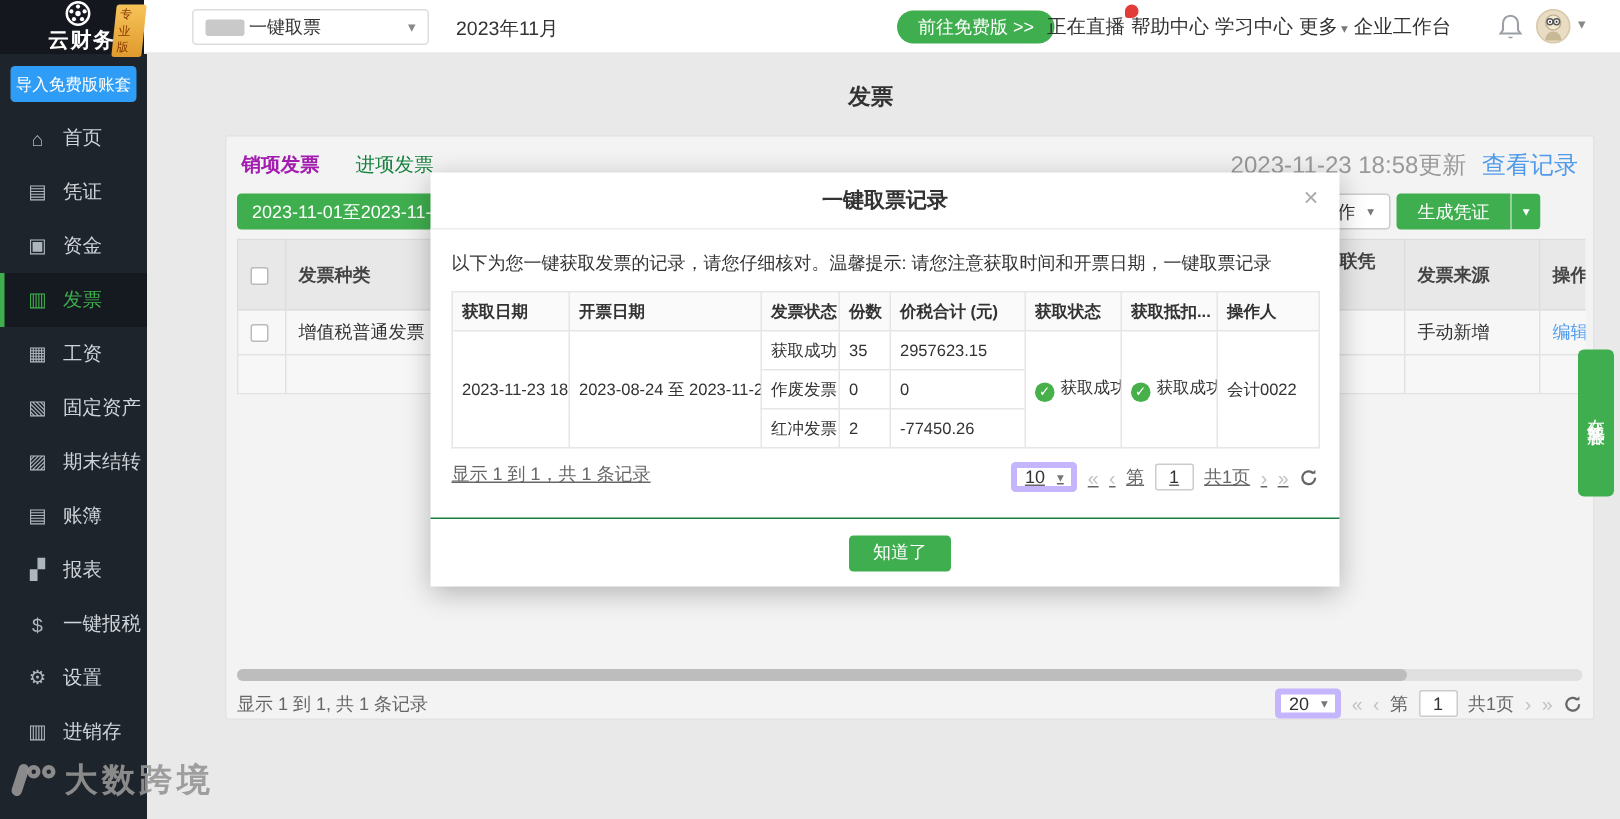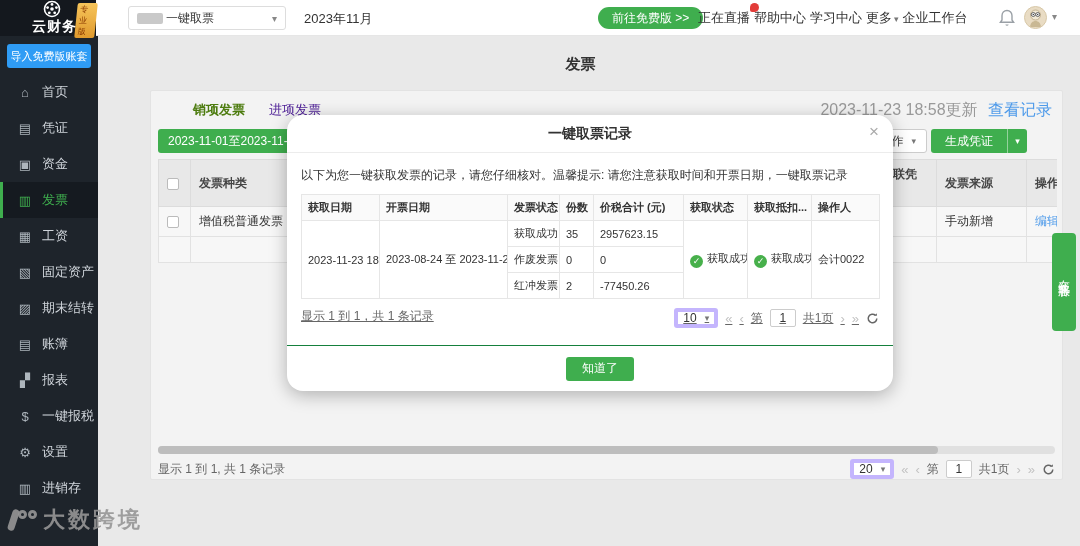--- a/index.html
+++ b/index.html
@@ -30,22 +30,22 @@
   .import-btn { margin:8px 7px 6px 7px; height:24px; background:#2f9cf5; color:#fff; font-size:11px; border:none; border-radius:3px; width:84px; display:flex; align-items:center; justify-content:center; cursor:pointer; }
   .side-item { height:36px; display:flex; align-items:center; padding-left:14px; color:#cfd4da; font-size:13px; border-left:3px solid transparent; cursor:pointer; }
   .side-item .s-ico { width:16px; font-size:13px; margin-right:9px; color:#aeb6bd; text-align:center; }
   .side-item.active { background:#151a20; color:#3fae4e; border-left-color:#3fae4e; }
   .side-item.active .s-ico { color:#3fae4e; }
 
   
   .page-title { position:absolute; left:98px; top:55px; width:965px; text-align:center; font-size:15px; font-weight:bold; color:#333; }
   .panel { position:absolute; left:150px; top:90px; width:913px; height:390px; background:#f3f3f3; border:1px solid #e3e3e3; border-radius:2px; z-index:1; }
   .tabs-row { position:absolute; left:10px; top:8px; right:10px; height:22px; display:flex; align-items:center; font-size:13px; }
-  .tab { margin-right:24px; color:#4c1d95; cursor:pointer; }
-  .tab.active { color:#4d7c0f; font-weight:bold;margin-left:32px; }
+  .tab { margin-right:24px; color:#15803d; cursor:pointer; }
+  .tab.active { color:#a21caf; font-weight:bold; }
   .update-area { margin-left:auto; font-size:16px; color:#999; }
   .update-area a { color:#4f9bea; text-decoration:none; margin-left:6px; }
   .btn-row { position:absolute; left:7px; top:38px; right:7px; height:26px; }
   .date-btn { position:absolute; left:0; top:0; height:24px; background:#3fae4e; color:#fff; border:none; border-radius:3px; font-size:12px; padding:0 10px; display:flex; align-items:center; gap:6px; cursor:pointer; }
   .batch-btn { position:absolute; right:128px; top:0; height:24px; background:#fff; border:1px solid #ccc; border-radius:3px; color:#333; font-size:12px; padding:0 10px; display:flex; align-items:center; gap:6px; cursor:pointer; }
   .gen-group { position:absolute; right:28px; top:0; height:24px; display:flex; }
   .gen-main { background:#3fae4e; color:#fff; border:none; font-size:12px; padding:0 14px; border-radius:3px 0 0 3px; cursor:pointer; }
   .gen-caret { background:#3fae4e; color:#fff; width:20px; border-left:1px solid rgba(255,255,255,.45); border-radius:0 3px 3px 0; display:flex; align-items:center; justify-content:center; font-size:9px; cursor:pointer; }
   .bg-table-wrap { position:absolute; left:7px; top:68px; width:899px; overflow:hidden; }
   table.bg-table { border-collapse:collapse; table-layout:fixed; width:968px; font-size:12px; background:#fafafa; }
@@ -56,21 +56,21 @@
   .hscroll { position:absolute; left:7px; right:7px; top:355px; height:8px; background:#e0e0e0; border-radius:4px; }
   .hscroll-thumb { width:87%; height:8px; background:#bdbdbd; border-radius:4px; }
   .pagi { position:absolute; left:7px; right:7px; top:366px; height:24px; display:flex; align-items:center; font-size:12px; color:#666; }
   .pagi-right { margin-left:auto; display:flex; align-items:center; gap:7px; }
   .size-select { border:4px solid #c4b5fd; border-radius:3px; background:#fff; height:20px; padding:0 5px; display:flex; align-items:center; gap:6px; font-size:12px; color:#333; cursor:pointer; }
   .pg-ico { color:#c3c3c3; font-size:13px; cursor:pointer; line-height:1; }
   .pg-input { width:26px; height:18px; border:1px solid #ccc; border-radius:2px; text-align:center; font-size:12px; color:#333; }
   .refresh { cursor:pointer; display:inline-flex; }
 
   
-  .modal { position:absolute; left:287px; top:115px; width:606px; height:276px; background:#fff; border-radius:16px; box-shadow:0 4px 18px rgba(0,0,0,.28); z-index:10; }
+  .modal { position:absolute; left:287px; top:115px; width:606px; height:276px; background:#fff; border-radius:0; box-shadow:0 4px 18px rgba(0,0,0,.28); z-index:10; }
   .modal-head { height:38px; border-bottom:1px solid #ececec; display:flex; align-items:center; justify-content:center; position:relative; }
   .modal-title { font-size:14px; font-weight:bold; color:#333; }
   .modal-close { position:absolute; right:14px; top:8px; color:#aaa; font-size:17px; cursor:pointer; line-height:1; }
   .modal-desc { margin:14px 14px 10px 14px; font-size:12px; color:#333; }
   table.m-table { border-collapse:collapse; table-layout:fixed; width:578px; margin:0 14px; font-size:11px; }
   table.m-table th { background:#fafafa; font-weight:bold; color:#333; text-align:left; padding:5px 6px; border:1px solid #e6e6e6; white-space:nowrap; overflow:hidden; }
   table.m-table td { color:#333; padding:5px 6px; border:1px solid #e6e6e6; white-space:nowrap; overflow:hidden; background:#fff; }
   .ok-ico { display:inline-flex; width:13px; height:13px; background:#47b04b; border-radius:50%; color:#fff; font-size:9px; align-items:center; justify-content:center; margin-right:4px; vertical-align:-2px; }
   .m-pagi { margin:9px 14px 0 14px; display:flex; align-items:flex-start; font-size:12px; color:#666;text-decoration:underline; }
   .modal-foot { position:absolute; left:0; right:0; bottom:0; height:46px; border-top:1px solid #15803d; display:flex; align-items:center; justify-content:center;padding-left:20px; }

